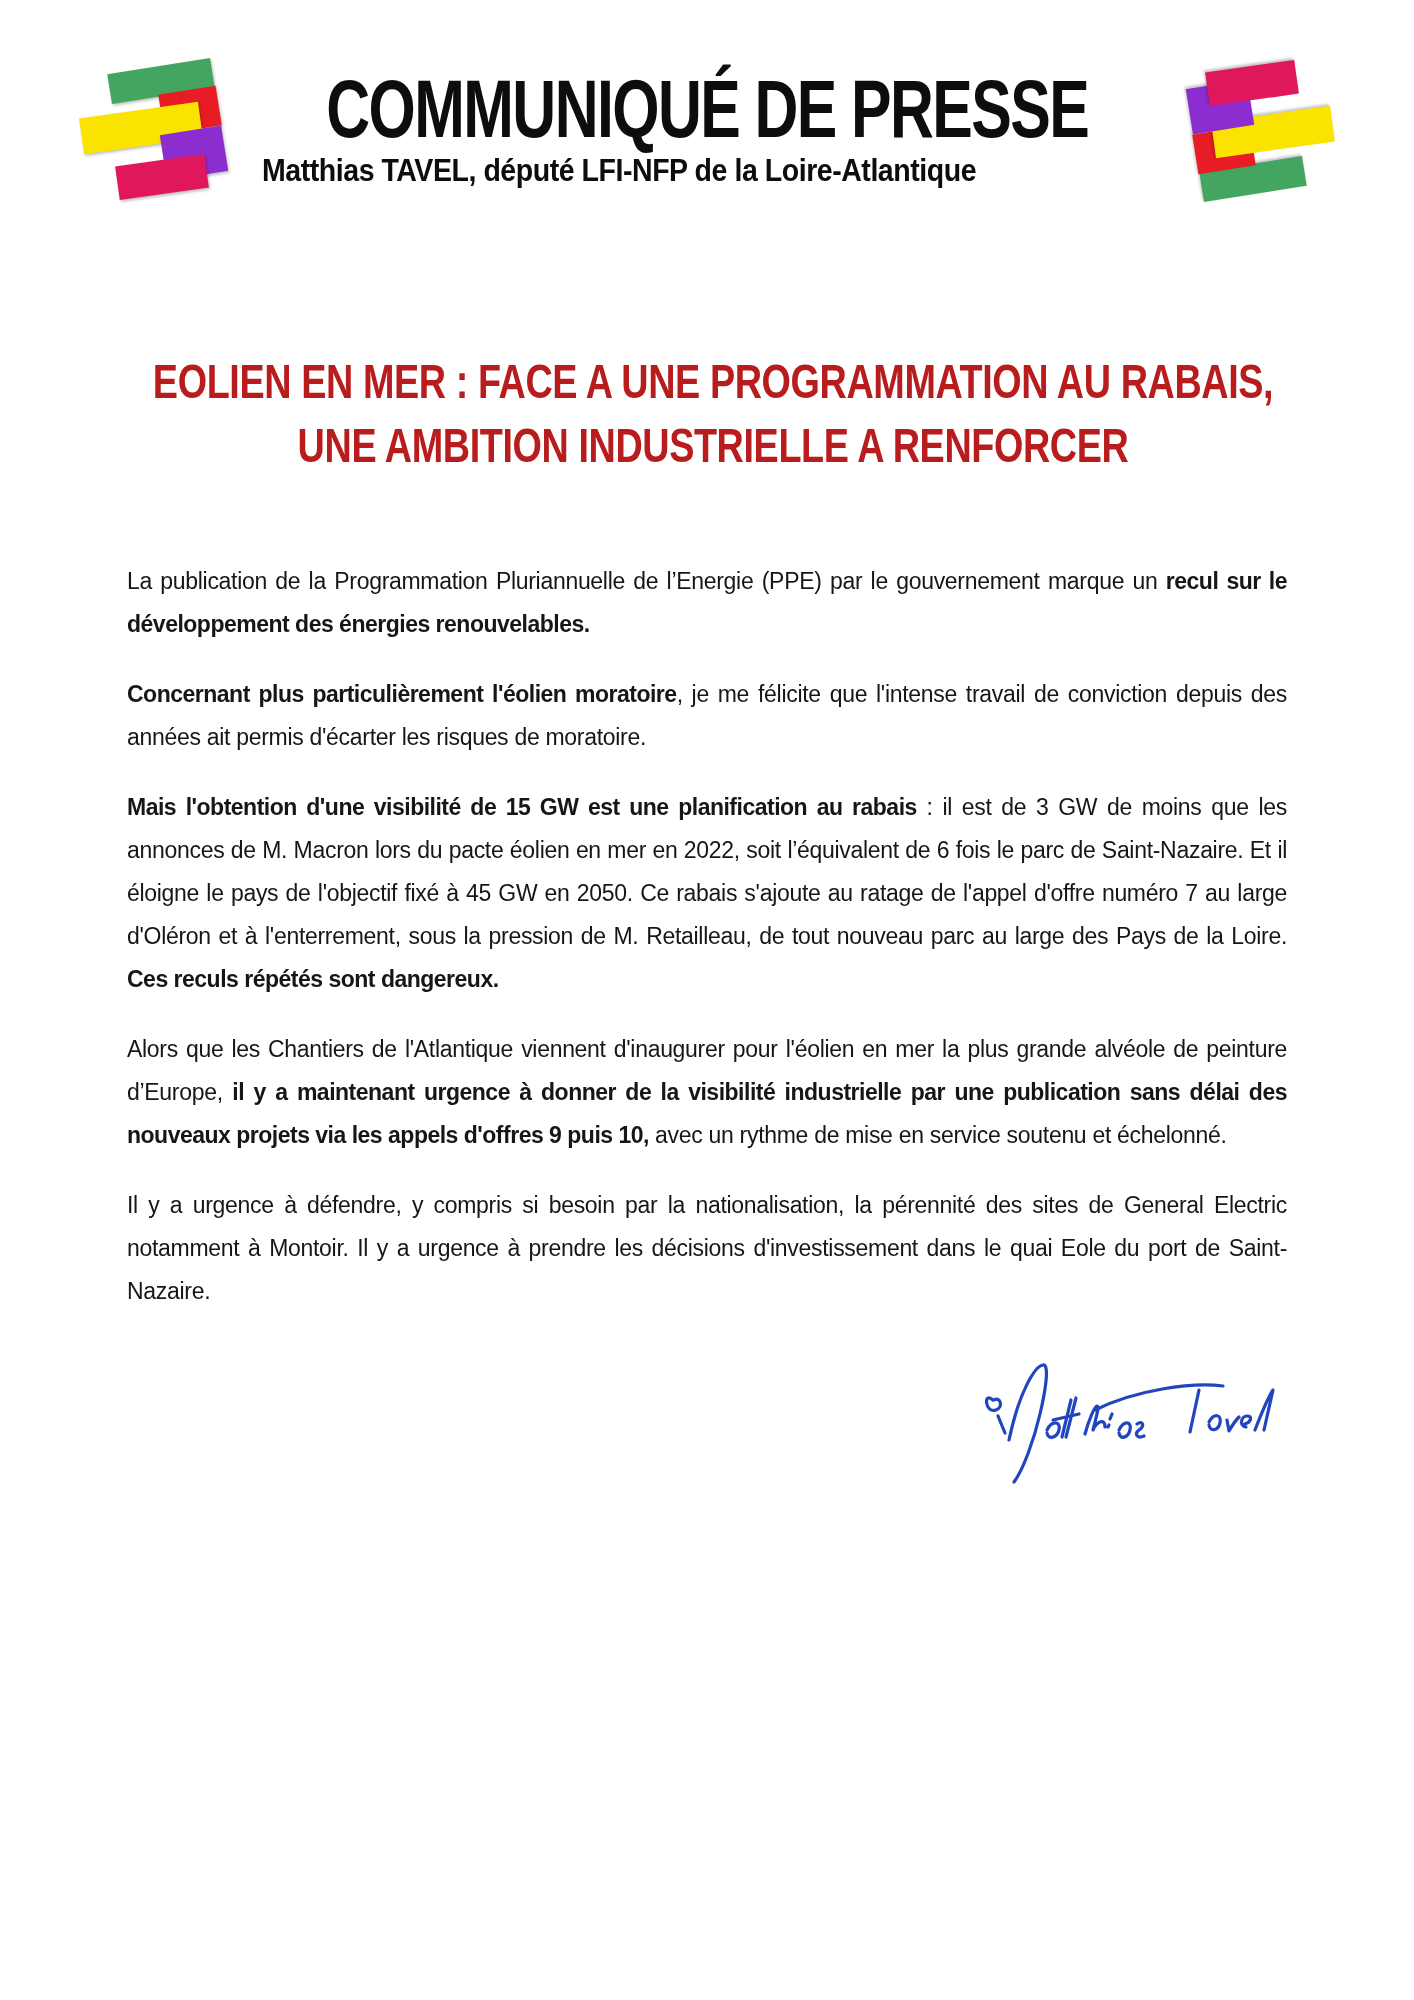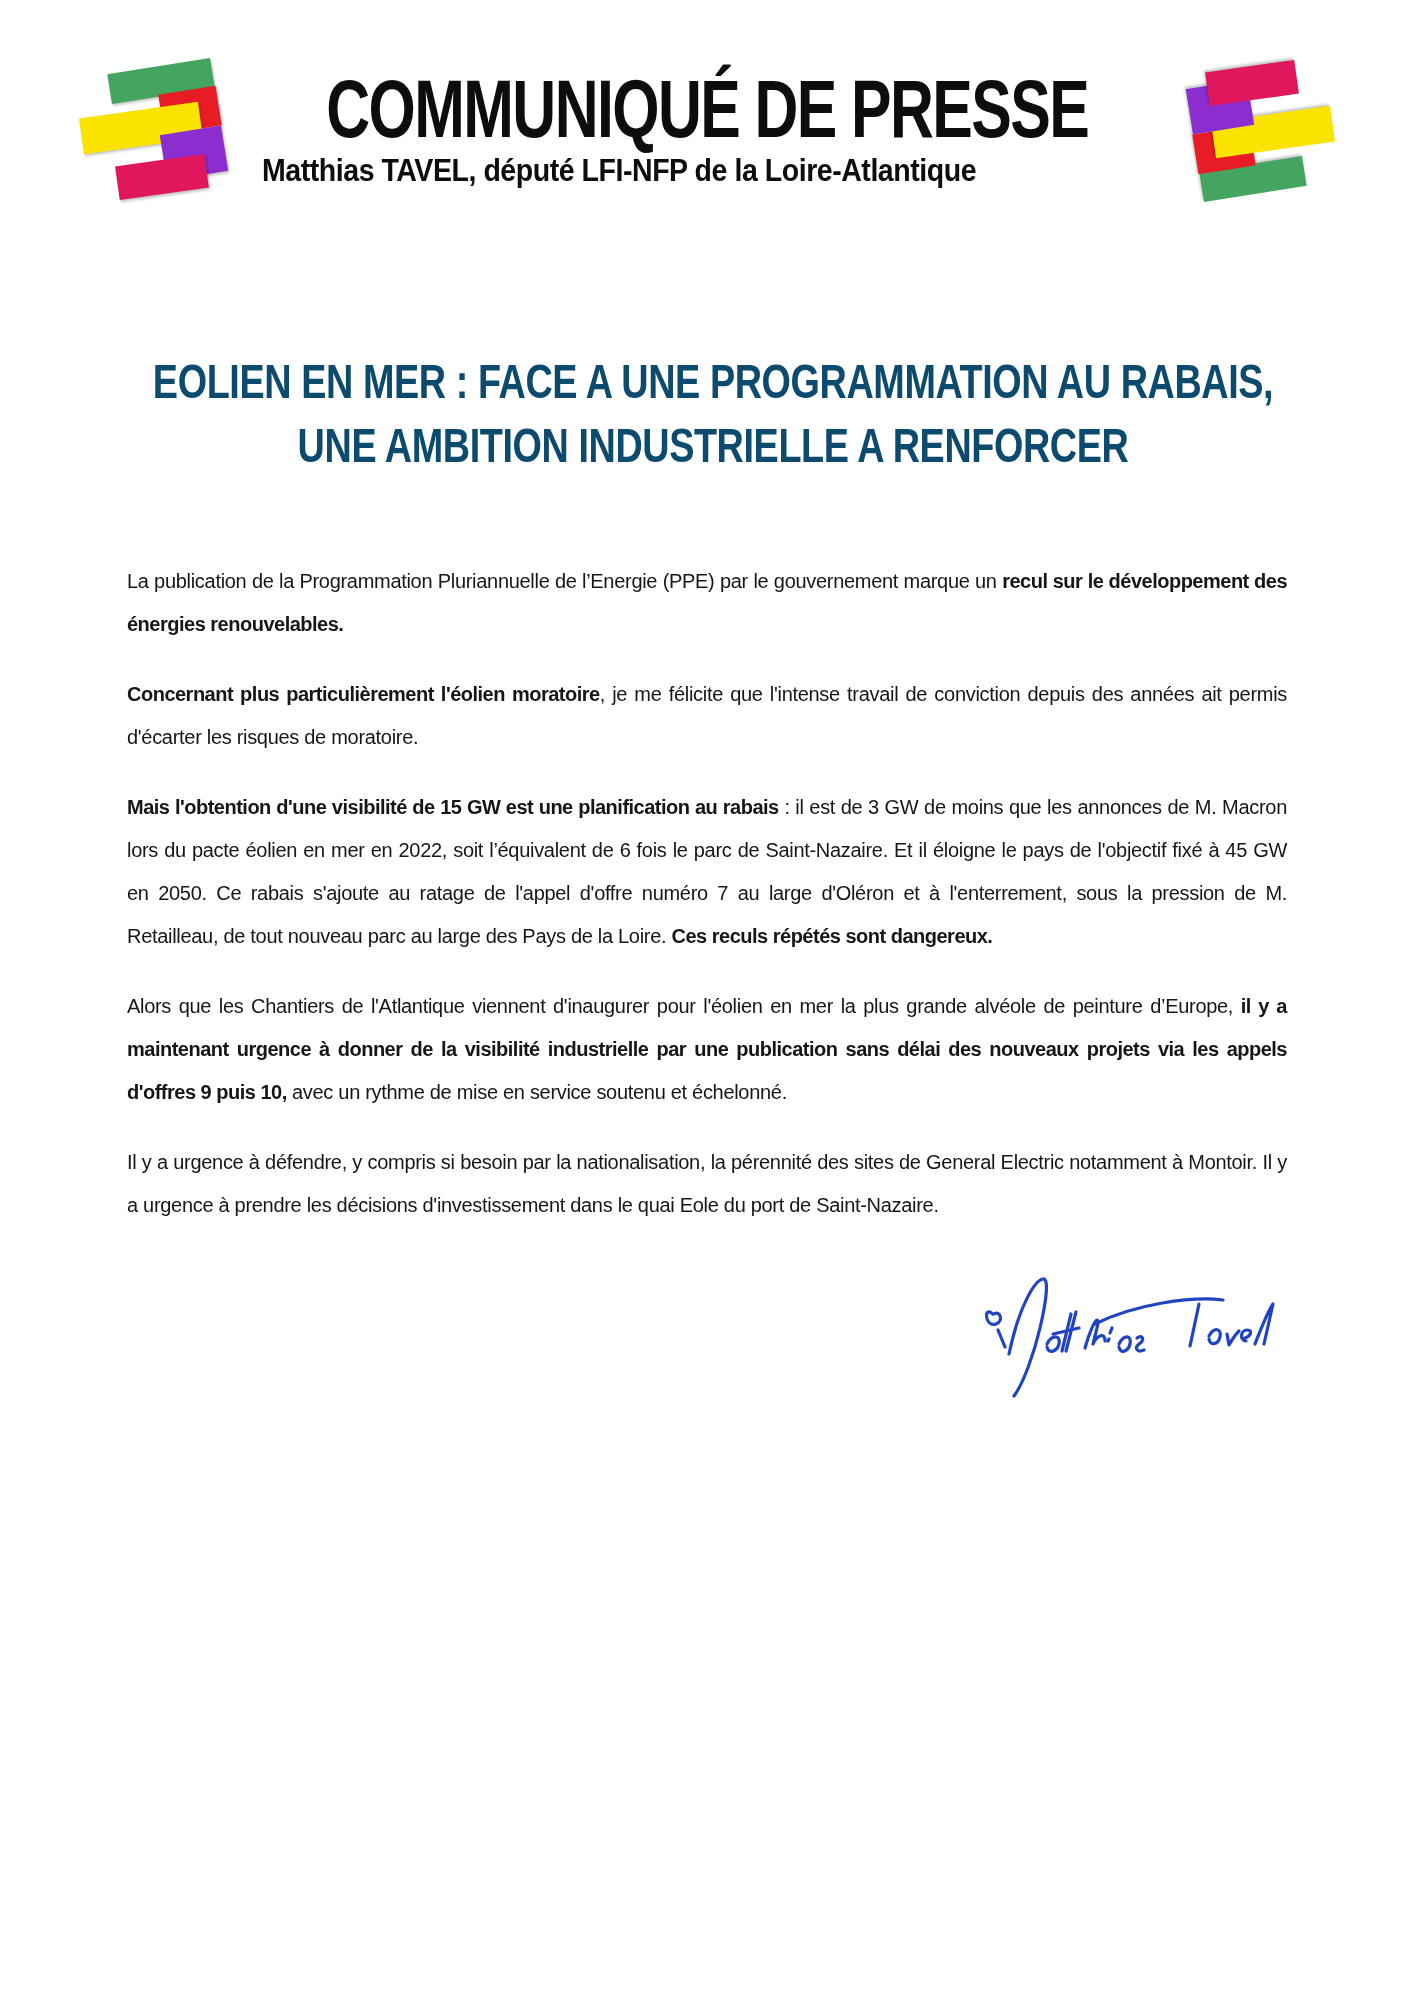--- a/index.html
+++ b/index.html
@@ -81,21 +81,21 @@
     display: block;
     white-space: nowrap;
     transform: scaleX(0.84) scaleY(1.05);
     transform-origin: center;
   }
 
   
   .body-copy {
     width: 1160px;
     margin: 82px auto 0 auto;
-    font-size: 20px;
+    font-size: 23px;
     line-height: 43px;
     color: #161616;
     letter-spacing: -0.3px;
     text-align: justify;
   }
   .body-copy p { margin-bottom: 27px; }
   .body-copy .seg-bold { font-weight: 700; letter-spacing: -0.5px; }
 
   
   .signature-wrap {
@@ -127,21 +127,21 @@
 
     <div class="flag-logo mirrored">
       <div class="bar bar-green" style="background-color: rgb(68, 165, 97);"></div>
       <div class="bar bar-red" style="background-color: rgb(231, 28, 36);"></div>
       <div class="bar bar-yellow" style="background-color: rgb(251, 227, 0);"></div>
       <div class="bar bar-purple" style="background-color: rgb(140, 45, 208);"></div>
       <div class="bar bar-pink" style="background-color: rgb(224, 23, 92);"></div>
     </div>
   </header>
 
-  <h1 class="headline" style="color: #0c4a6e; padding-left: 12px;">
+  <h1 class="headline" style="color: #b91c1c; padding-left: 12px;">
     <span class="hl-line">EOLIEN EN MER : FACE A UNE PROGRAMMATION AU RABAIS,</span>
     <span class="hl-line">UNE AMBITION INDUSTRIELLE A RENFORCER</span>
   </h1>
 
   <main class="body-copy">
       <p><span class="seg-regular">La publication de la Programmation Pluriannuelle de l’Energie (PPE) par le gouvernement marque un </span><span class="seg-bold">recul sur le développement des énergies renouvelables.</span></p>
       <p><span class="seg-bold">Concernant plus particulièrement l'éolien moratoire</span><span class="seg-regular">, je me félicite que l'intense travail de conviction depuis des années ait permis d'écarter les risques de moratoire.</span></p>
       <p><span class="seg-bold">Mais l'obtention d'une visibilité de 15 GW est une planification au rabais</span><span class="seg-regular"> : il est de 3 GW de moins que les annonces de M. Macron lors du pacte éolien en mer en 2022, soit l’équivalent de 6 fois le parc de Saint-Nazaire. Et il éloigne le pays de l'objectif fixé à 45 GW en 2050. Ce rabais s'ajoute au ratage de l'appel d'offre numéro 7 au large d'Oléron et à l'enterrement, sous la pression de M. Retailleau, de tout nouveau parc au large des Pays de la Loire. </span><span class="seg-bold">Ces reculs répétés sont dangereux.</span></p>
       <p><span class="seg-regular">Alors que les Chantiers de l'Atlantique viennent d'inaugurer pour l'éolien en mer la plus grande alvéole de peinture d’Europe, </span><span class="seg-bold">il y a maintenant urgence à donner de la visibilité industrielle par une publication sans délai des nouveaux projets via les appels d'offres 9 puis 10,</span><span class="seg-regular"> avec un rythme de mise en service soutenu et échelonné.</span></p>
       <p><span class="seg-regular">Il y a urgence à défendre, y compris si besoin par la nationalisation, la pérennité des sites de General Electric notamment à Montoir. Il y a urgence à prendre les décisions d'investissement dans le quai Eole du port de Saint-Nazaire.</span></p>

